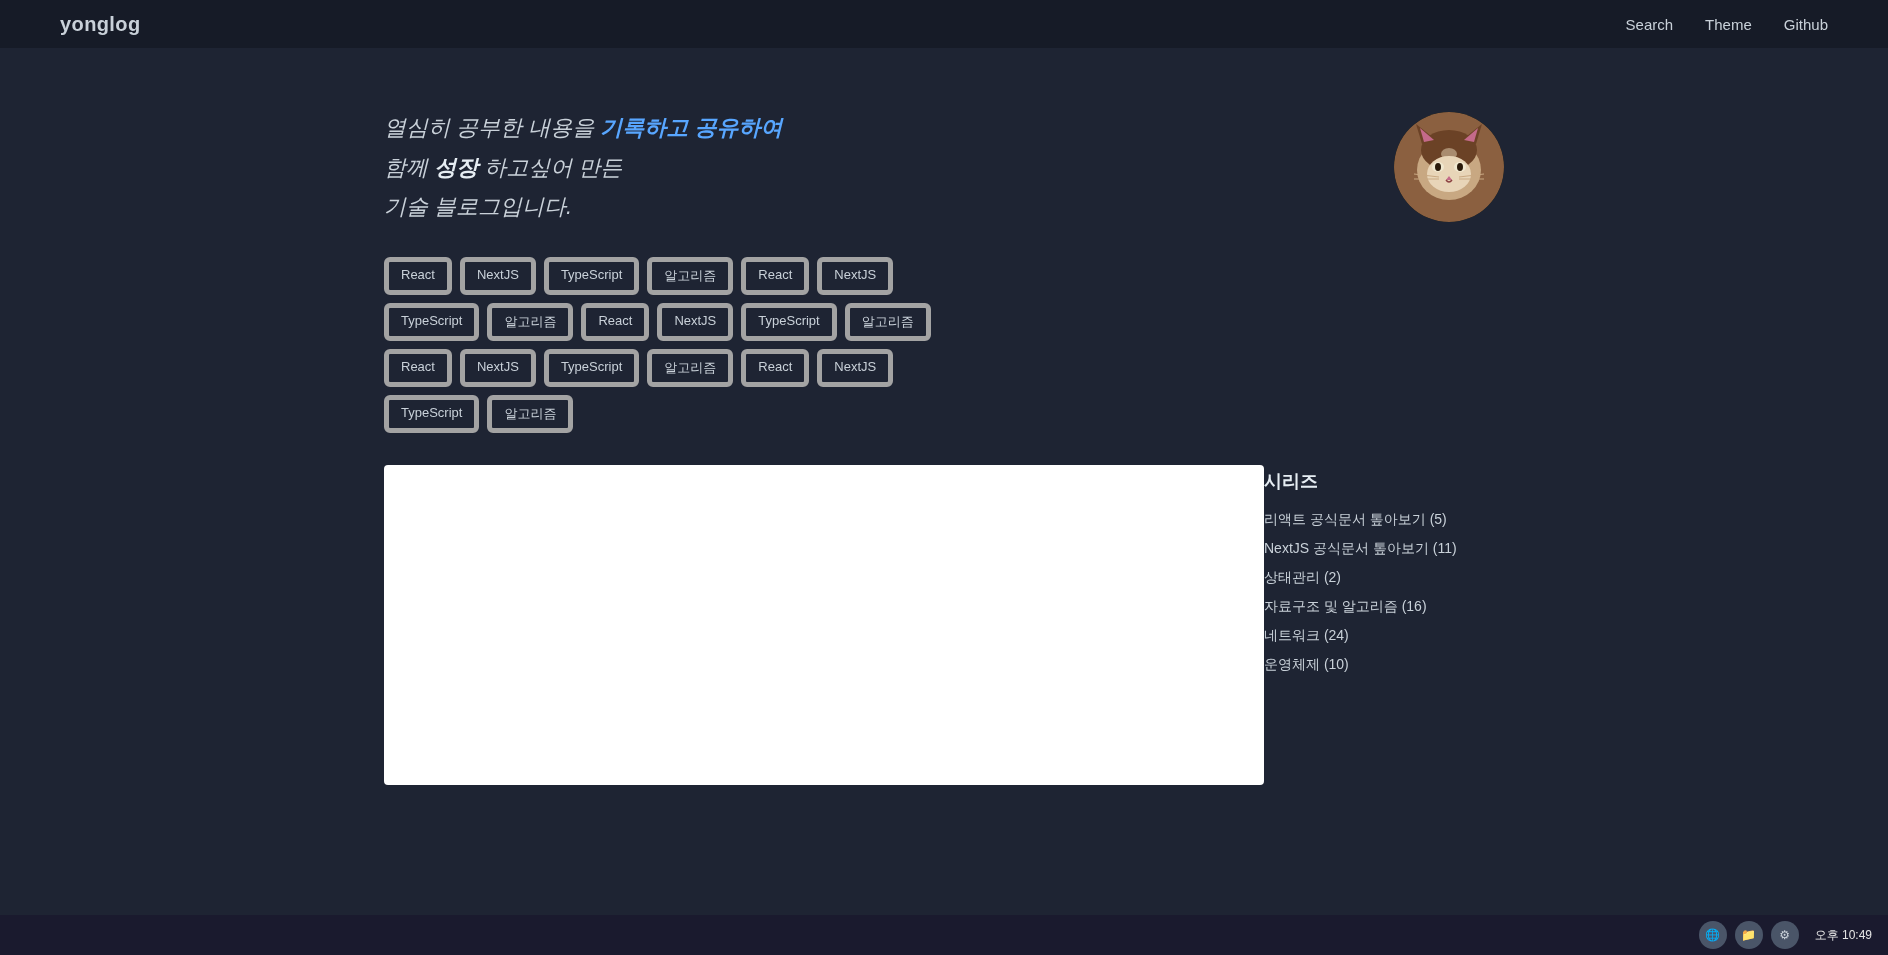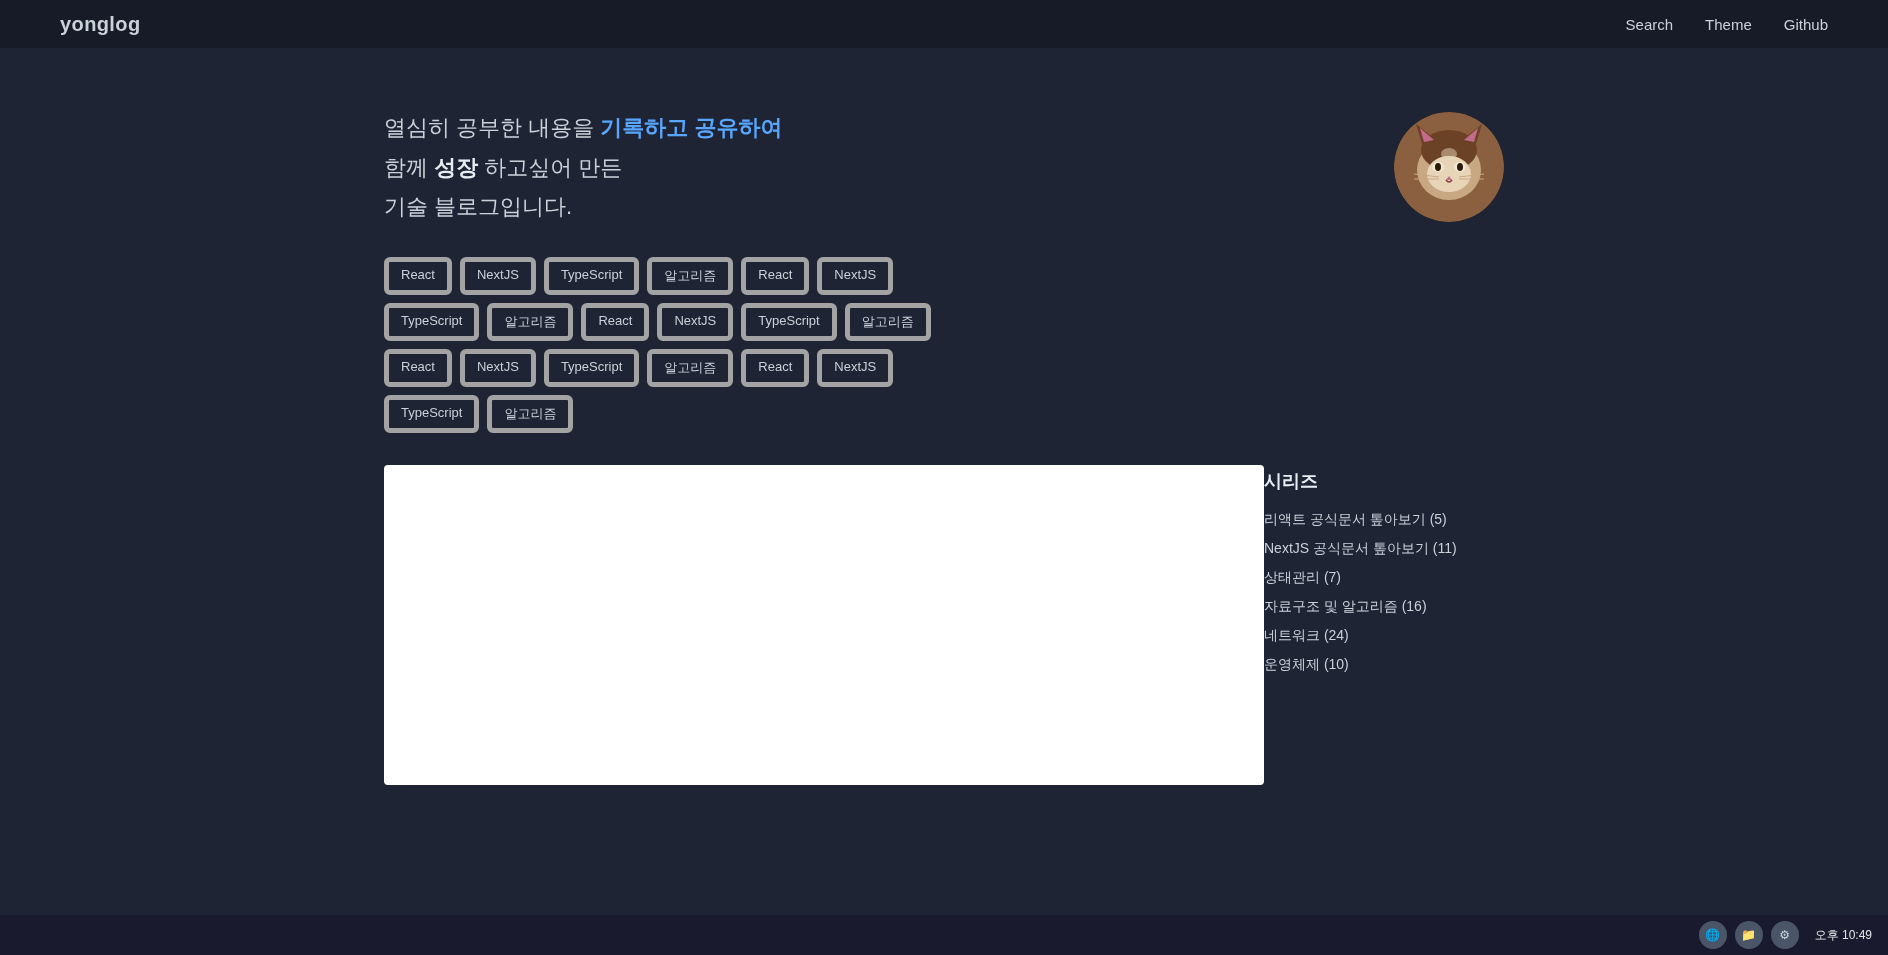--- a/index.html
+++ b/index.html
@@ -48,20 +48,21 @@
       color: #c9d1d9;
       text-decoration: none;
       font-size: 15px;
       cursor: pointer;
     }
 
     .hero-text {
       font-size: 22px;
       line-height: 1.8;
       color: #c9d1d9;
+      font-style: italic;
     }
 
     .hero-text .highlight-bold {
       font-weight: 700;
       color: #e6edf3;
     }
 
     .hero-text .highlight-blue {
       color: #58a6ff;
       font-weight: 600;
@@ -336,21 +337,21 @@
 
     <div class="posts-area">
       <div class="post-card"></div>
     </div>
 
     <aside class="sidebar">
       <h2 class="sidebar-title">시리즈</h2>
       <ul class="series-list">
         <li class="series-item">리액트 공식문서 톺아보기 (5)</li>
         <li class="series-item">NextJS 공식문서 톺아보기 (11)</li>
-        <li class="series-item">상태관리 (7)</li>
+        <li class="series-item">상태관리 (2)</li>
         <li class="series-item">자료구조 및 알고리즘 (16)</li>
         <li class="series-item">네트워크 (24)</li>
         <li class="series-item">운영체제 (10)</li>
       </ul>
     </aside>
   </div>
 </div>
 
 <div class="taskbar">
   <div class="taskbar-icons">

